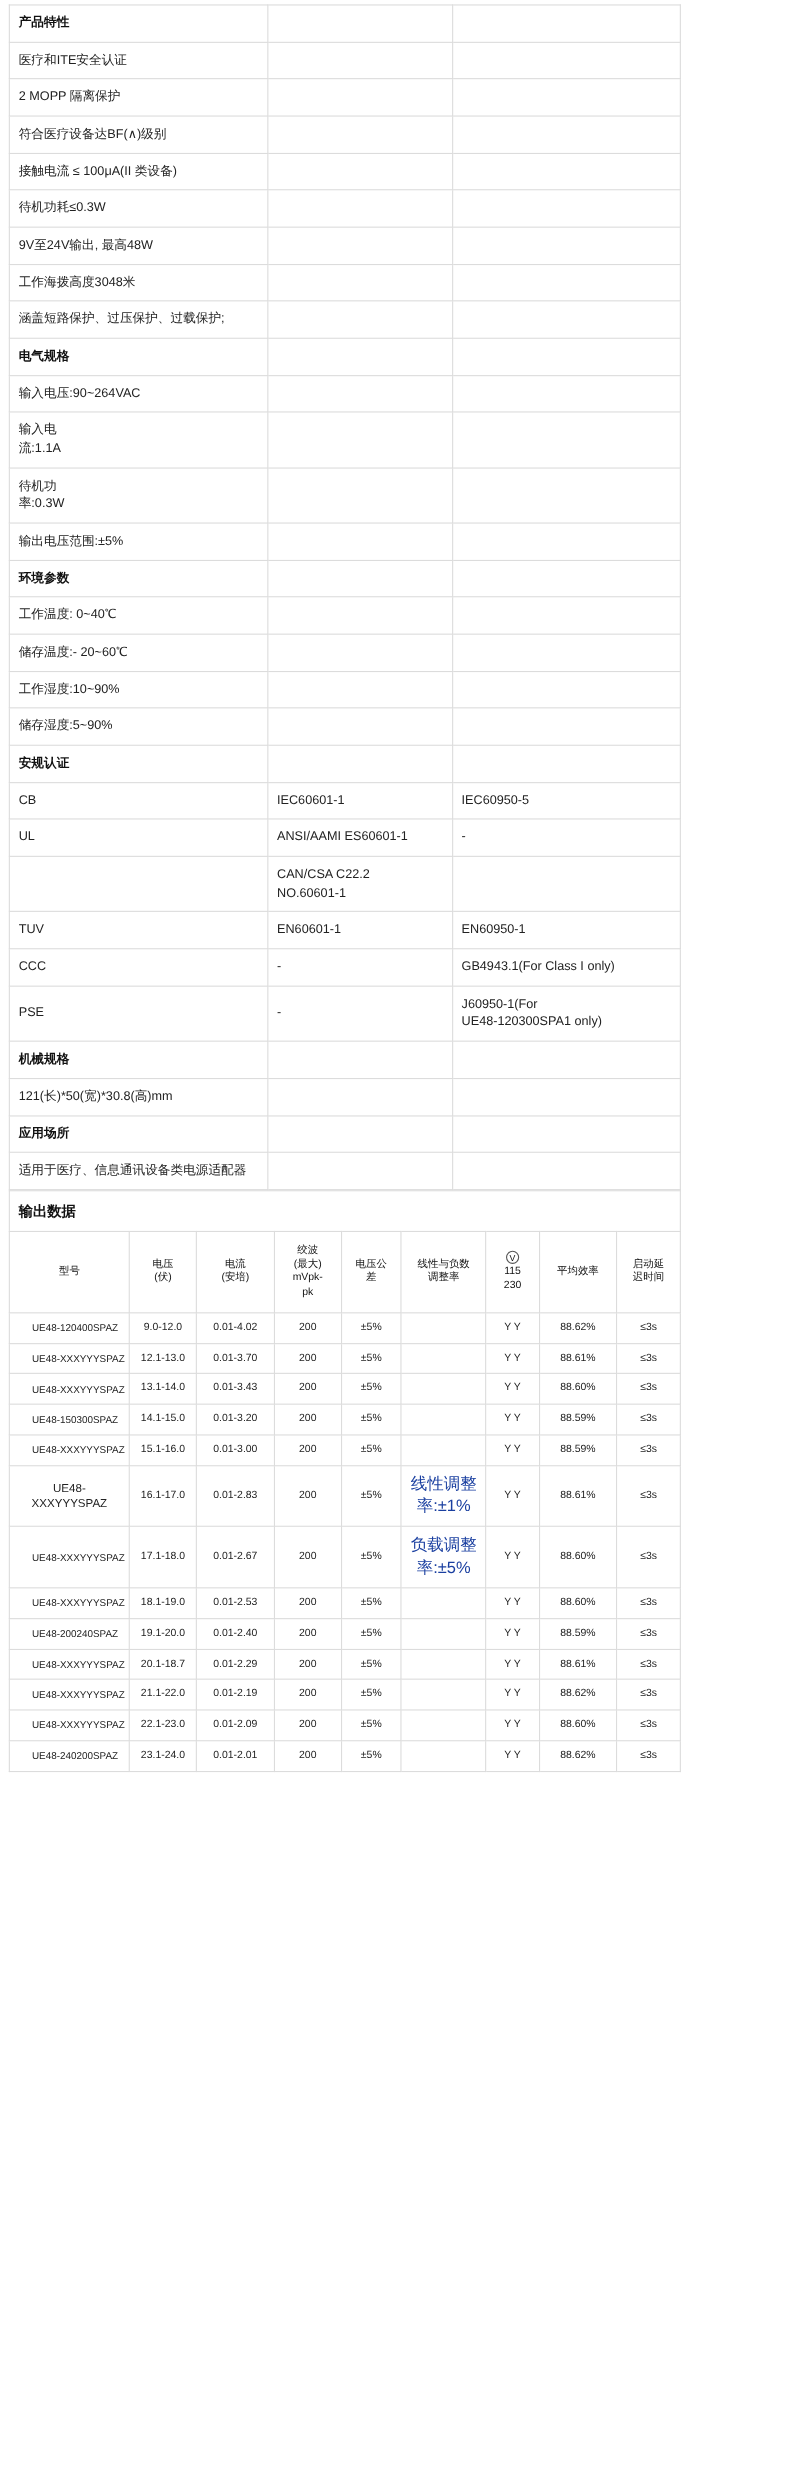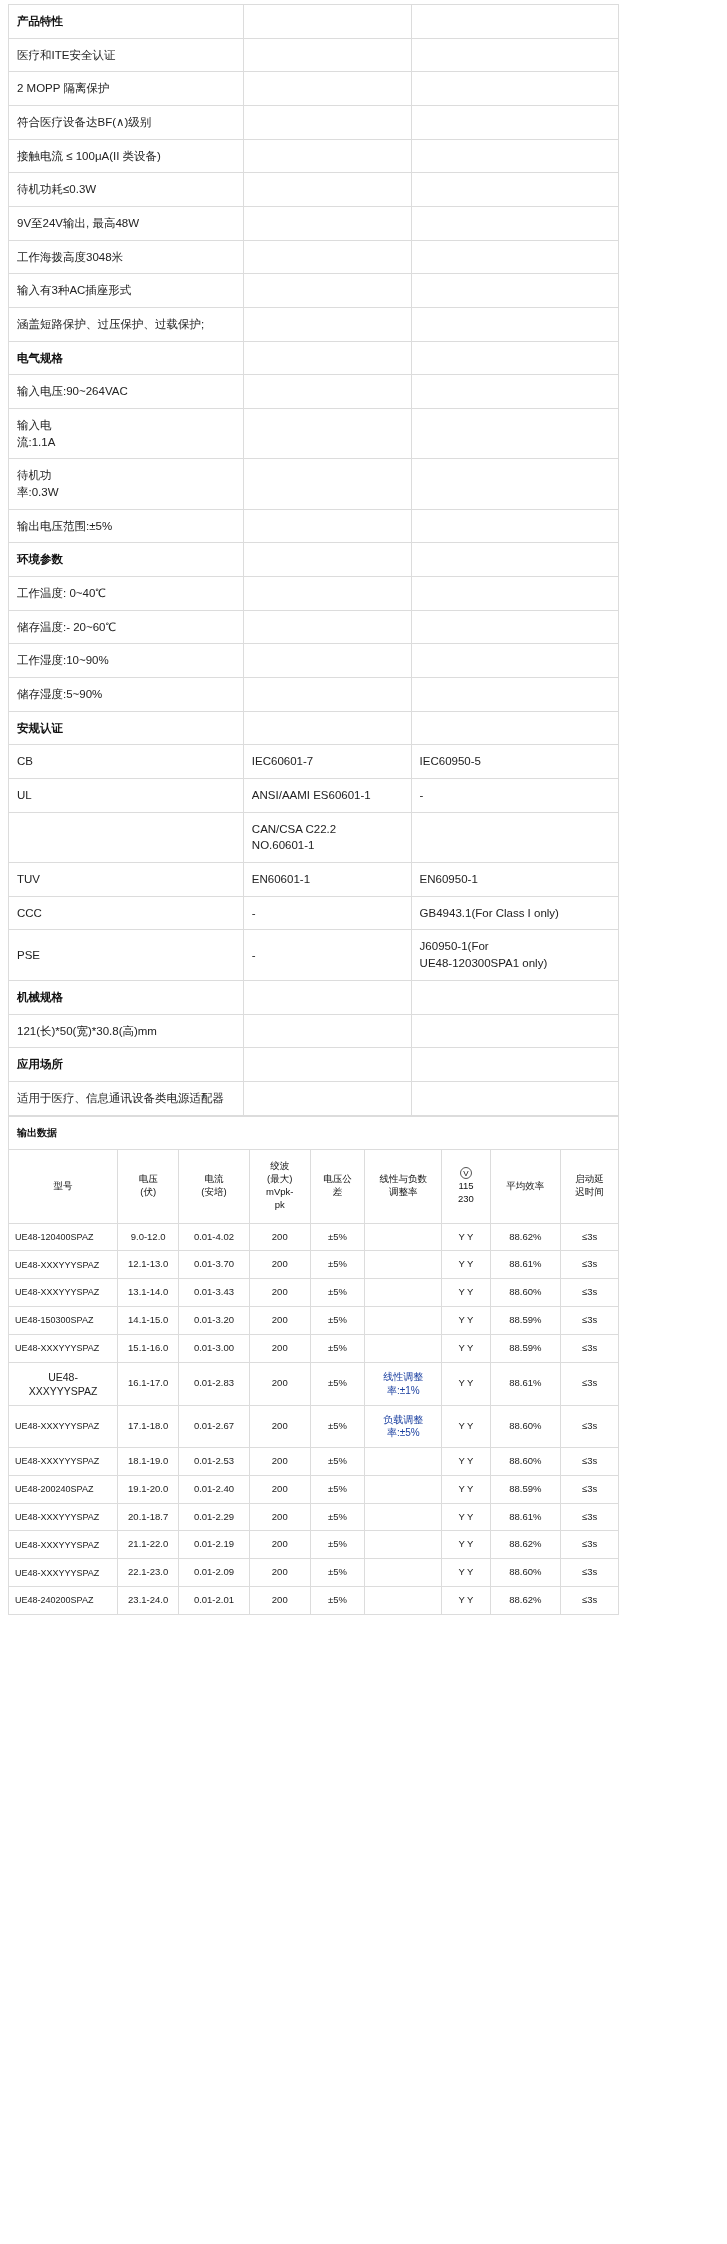--- a/index.html
+++ b/index.html
@@ -35,21 +35,21 @@
   table.spec td.section {
     font-weight: bold;
     color: #111;
   }
   .col-a { width: 38.5%; }
   .col-b { width: 27.5%; }
   .col-c { width: 34%; }
 
   
   .outhead {
-    font-size: 10px;
+    font-size: 13px;
     font-weight: bold;
     color: #111;
     border: 1px solid #dcdcdc;
     border-bottom: none;
     padding: 9px 8px;
     width: 100%;
   }
   table.out {
     width: 100%;
     border-collapse: collapse;
@@ -65,31 +65,31 @@
     line-height: 1.35;
     word-break: break-word;
   }
   table.out th {
     font-weight: normal;
     color: #111;
     height: 74px;
   }
   table.out td.model {
     text-align: left;
-    padding-left: 6px;
+    padding-left: 20px;
     font-size: 9px;
   }
   table.out td.model.center {
     text-align: center;
     font-size: 10.5px;
     padding-left: 3px;
     border-radius: 14px;
   }
   table.out td.adj {
-    font-size: 10px;
+    font-size: 15px;
     color: #1a3fa0;
   }
   .vbadge {
     display: inline-block;
     border: 1px solid #555;
     border-radius: 50%;
     width: 12px;
     height: 12px;
     line-height: 11px;
     font-size: 8px;
@@ -142,25 +142,20 @@
           <td>9V至24V输出, 最高48W</td>
           <td></td>
           <td></td>
         </tr>
         <tr>
           <td>工作海拨高度3048米</td>
           <td></td>
           <td></td>
         </tr>
         <tr>
-          <td>输入有3种AC插座形式</td>
-          <td></td>
-          <td></td>
-        </tr>
-        <tr>
           <td>涵盖短路保护、过压保护、过载保护;</td>
           <td></td>
           <td></td>
         </tr>
         <tr>
           <td class="section">电气规格</td>
           <td></td>
           <td></td>
         </tr>
         <tr>
@@ -208,21 +203,21 @@
           <td></td>
           <td></td>
         </tr>
         <tr>
           <td class="section">安规认证</td>
           <td></td>
           <td></td>
         </tr>
         <tr>
           <td>CB</td>
-          <td>IEC60601-7</td>
+          <td>IEC60601-1</td>
           <td>IEC60950-5</td>
         </tr>
         <tr>
           <td>UL</td>
           <td>ANSI/AAMI ES60601-1</td>
           <td>-</td>
         </tr>
         <tr>
           <td></td>
           <td>CAN/CSA C22.2<br>NO.60601-1</td>

